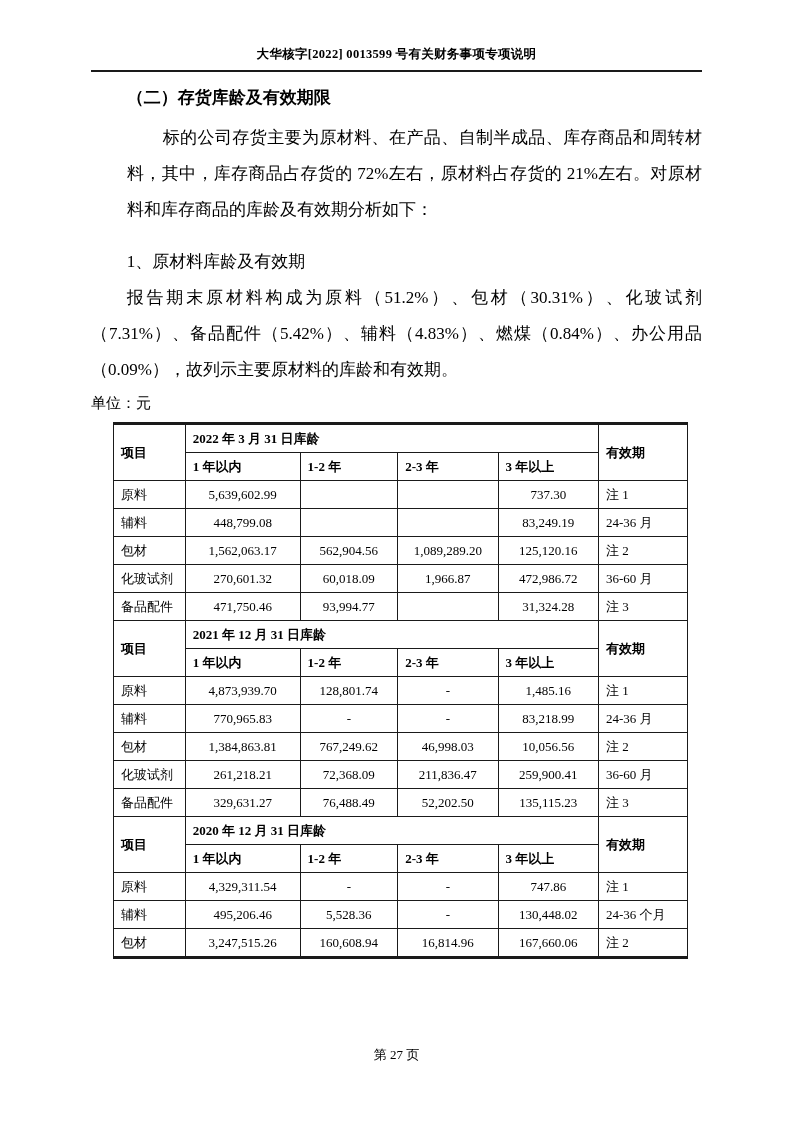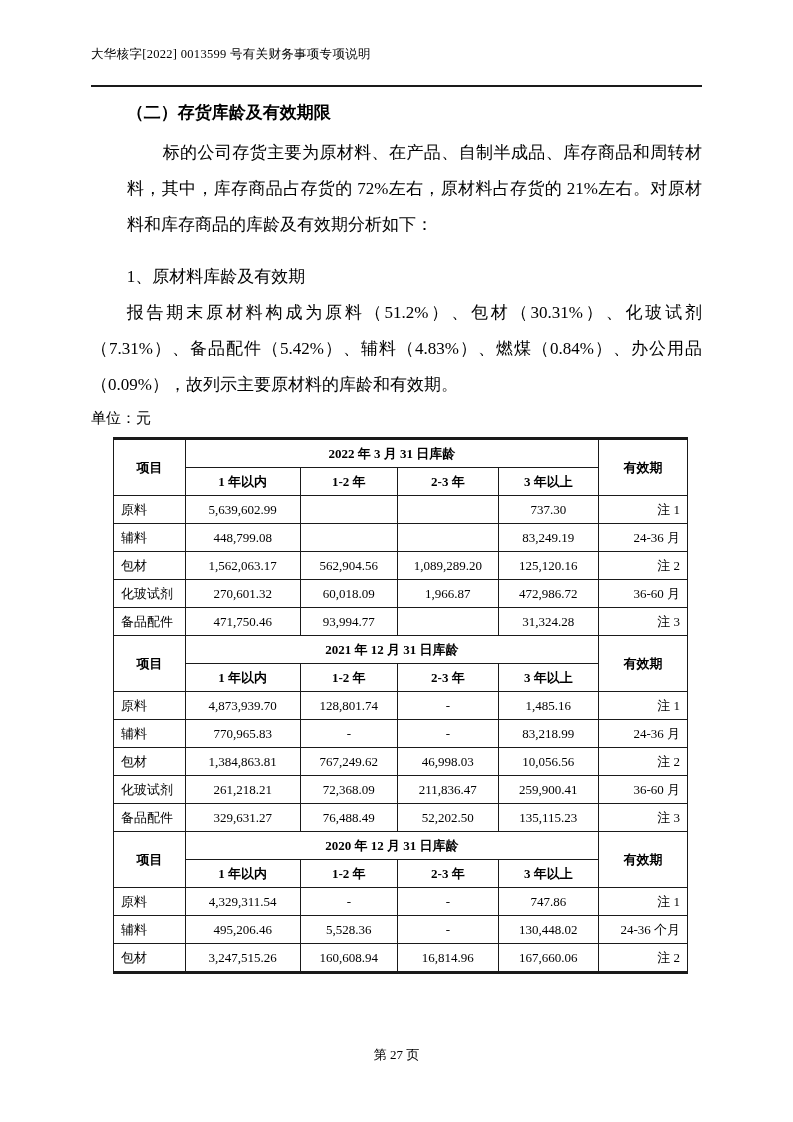--- a/index.html
+++ b/index.html
@@ -7,24 +7,25 @@
     position:relative;
     width:793px;height:1122px;
     background:#ffffff;
     box-sizing:border-box;
     padding:46px 91px 0 91px;
     font-family:"Liberation Serif","DejaVu Serif",serif;
     color:#000;
     overflow:hidden;
   }
   .hdr-text{
-    text-align:left;
+    text-align:center;
     font-size:12.5px;
     letter-spacing:.3px;
-    padding-bottom:22px;
+    padding-bottom:7px;
+    font-weight:bold;
   }
   .hdr-rule{
     border-bottom:2px solid #1a1a1a;
     height:0;
   }
   .para{
     font-size:17px;
     line-height:36px;
     text-align:justify;
     text-indent:2.1em;
@@ -59,24 +60,24 @@
   }
   table.age td{
     border:1px solid #1a1a1a;
     height:27px;
     font-size:13px;
     padding:0 7px;
     overflow:hidden;
     white-space:nowrap;
     vertical-align:middle;
   }
-  td.hb{font-weight:bold;text-align:center;font-size:13.5px;}
+  td.hb{font-weight:bold;text-align:left;font-size:13.5px;}
   td.ti{text-align:left;}
   td.tn{text-align:center;}
-  td.tv{text-align:right;}
+  td.tv{text-align:left;}
   .footer{
     position:absolute;
     left:0;right:0;
     bottom:58px;
     text-align:center;
     font-size:13px;
   }
 </style>
 </head>
 <body>

